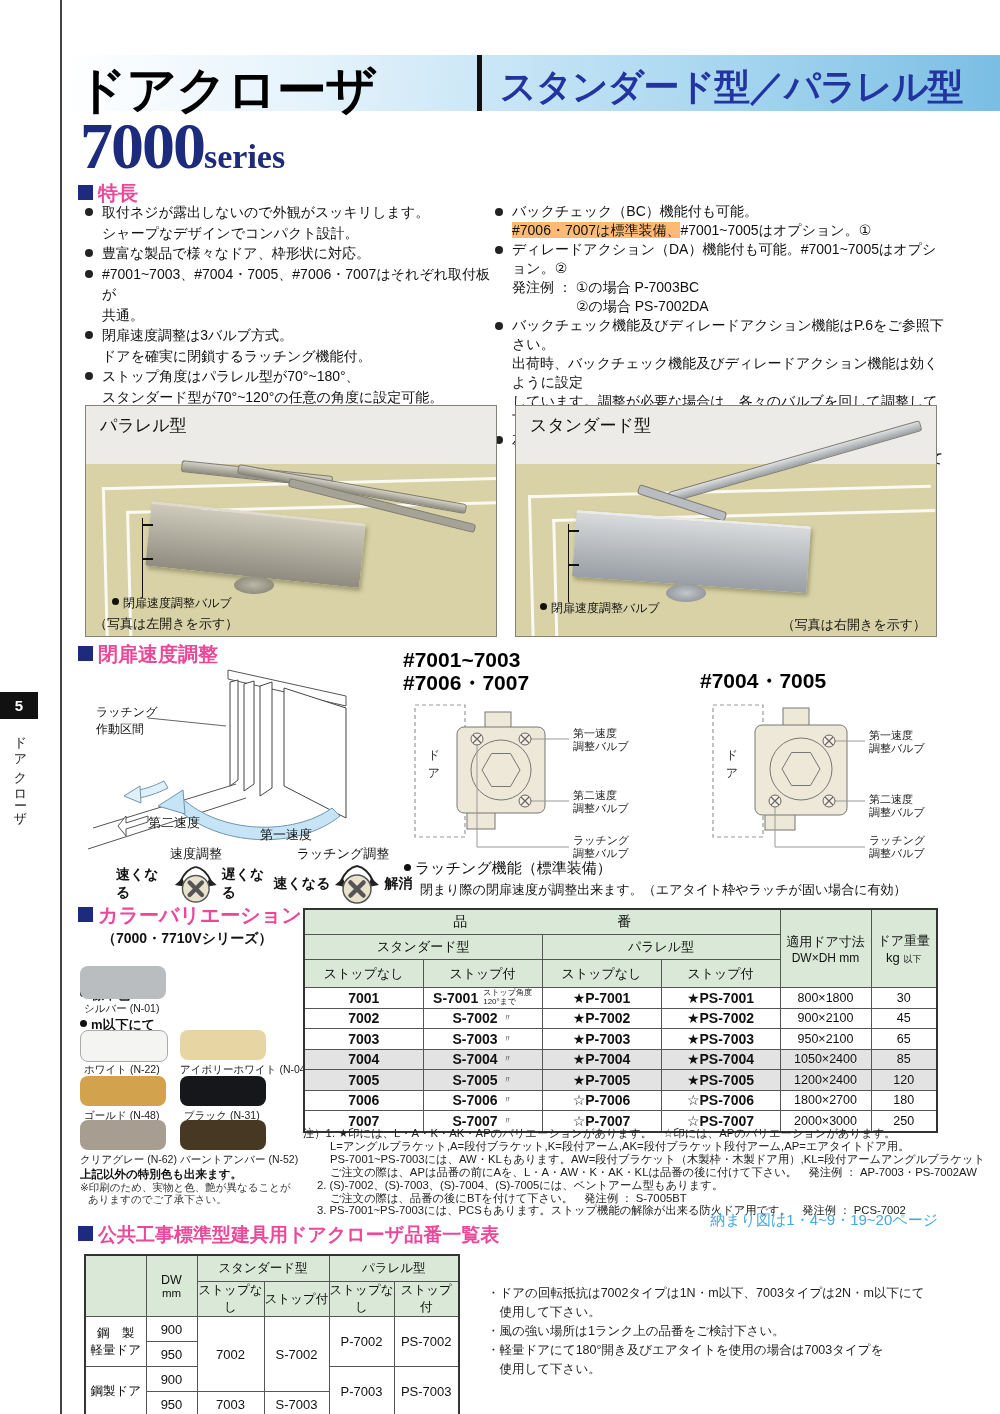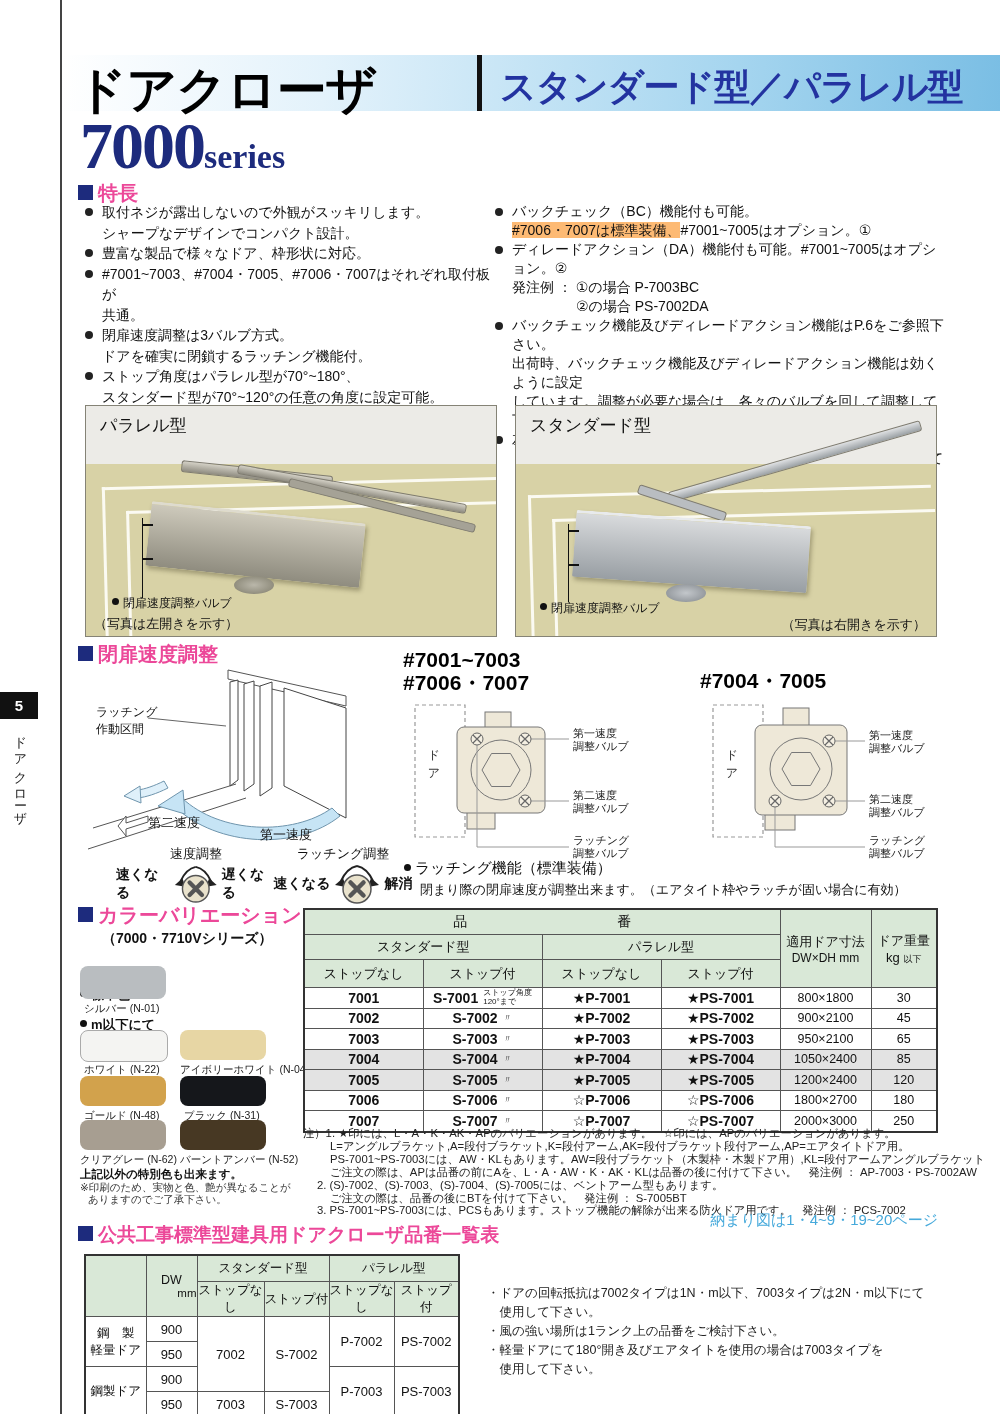--- a/index.html
+++ b/index.html
@@ -518,21 +518,21 @@
         <col style="width:67px">
         <col style="width:65px">
         <col style="width:65px">
         <col style="width:65px">
       </colgroup>
     <tbody>
         <tr class="hh">
       <th class="diag" rowspan="2"></th>
       <th rowspan="2">
             <div>DW</div>
-            <div style="font-size:11.5px;text-align:right;">mm</div>
+            <div style="font-size:11.5px;">mm</div>
           </th>
       <th colspan="2">スタンダード型</th>
       <th colspan="2">パラレル型</th>
     </tr>
     <tr class="hh">
       <th>ストップなし</th>
       <th>ストップ付</th>
       <th>ストップなし</th>
       <th>ストップ付</th>
     </tr>

